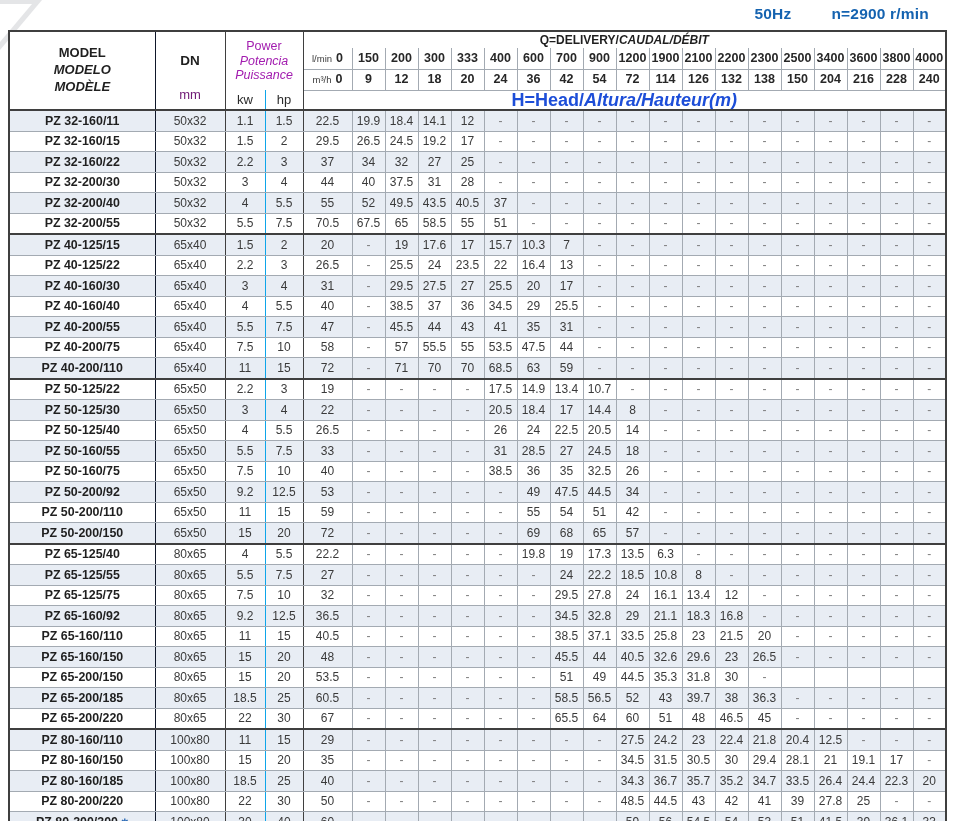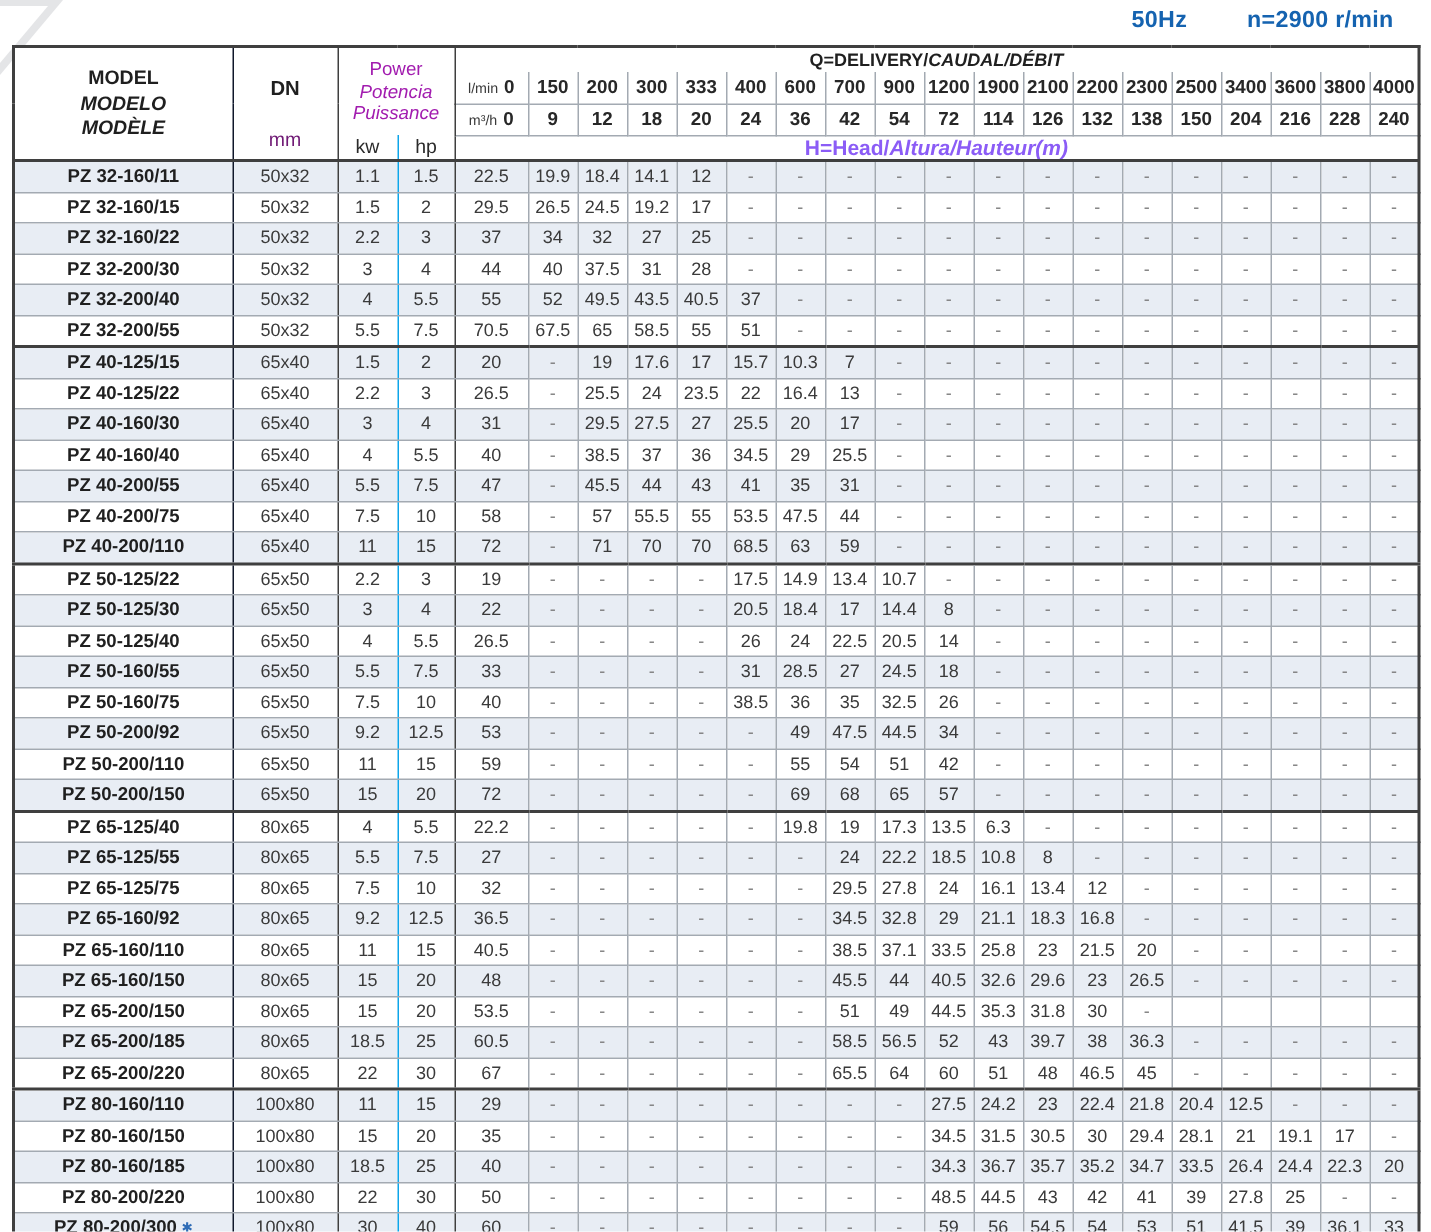--- a/index.html
+++ b/index.html
@@ -50,21 +50,21 @@
   .model-head .i18n{font-style:italic}
   .dn-wrap{display:flex;flex-direction:column;height:72px}
   .dn-label{flex:1;display:flex;align-items:center;justify-content:center;
     font-size:13.5px;font-weight:bold;color:#1f1f1f}
   .dn-unit{height:19px;font-size:13px;font-weight:normal;color:#701a75}
   .power-head{font-size:12.5px;font-weight:normal;color:#a21caf;line-height:1.18;border-bottom:hidden}
   .power-head .i18n{font-style:italic}
   .unit-cell{font-size:13px;color:#2b2b2b;border-top:hidden}
   .q-head{font-weight:bold;font-size:12px;color:#1f1f1f;border-bottom:hidden}
   .q-head .intl,.h-head .intl{font-style:italic}
-  .h-head{font-weight:bold;font-size:14px;color:#8b5cf6}
+  .h-head{font-weight:bold;font-size:18px;color:#1d4ed8}
   .flow-num{font-weight:bold;font-size:12.5px;color:#272727}
   .flow-unit{font-weight:normal;font-size:9.5px;color:#3a3a3a;margin-right:4px}
   .flow-zero{font-weight:bold;font-size:12.5px}
   
   tr.data-row td{height:19.5px}
   tr.shaded td{background:#e8edf4}
   tr.group-start td{border-top:2px solid #3f3f3f}
   .model-cell{font-weight:bold;font-size:12.4px;color:#1f1f1f}
   .dash{color:#7e7e7e}
   .star{color:#2f6cb6;font-family:"DejaVu Sans",sans-serif;font-size:9px;

